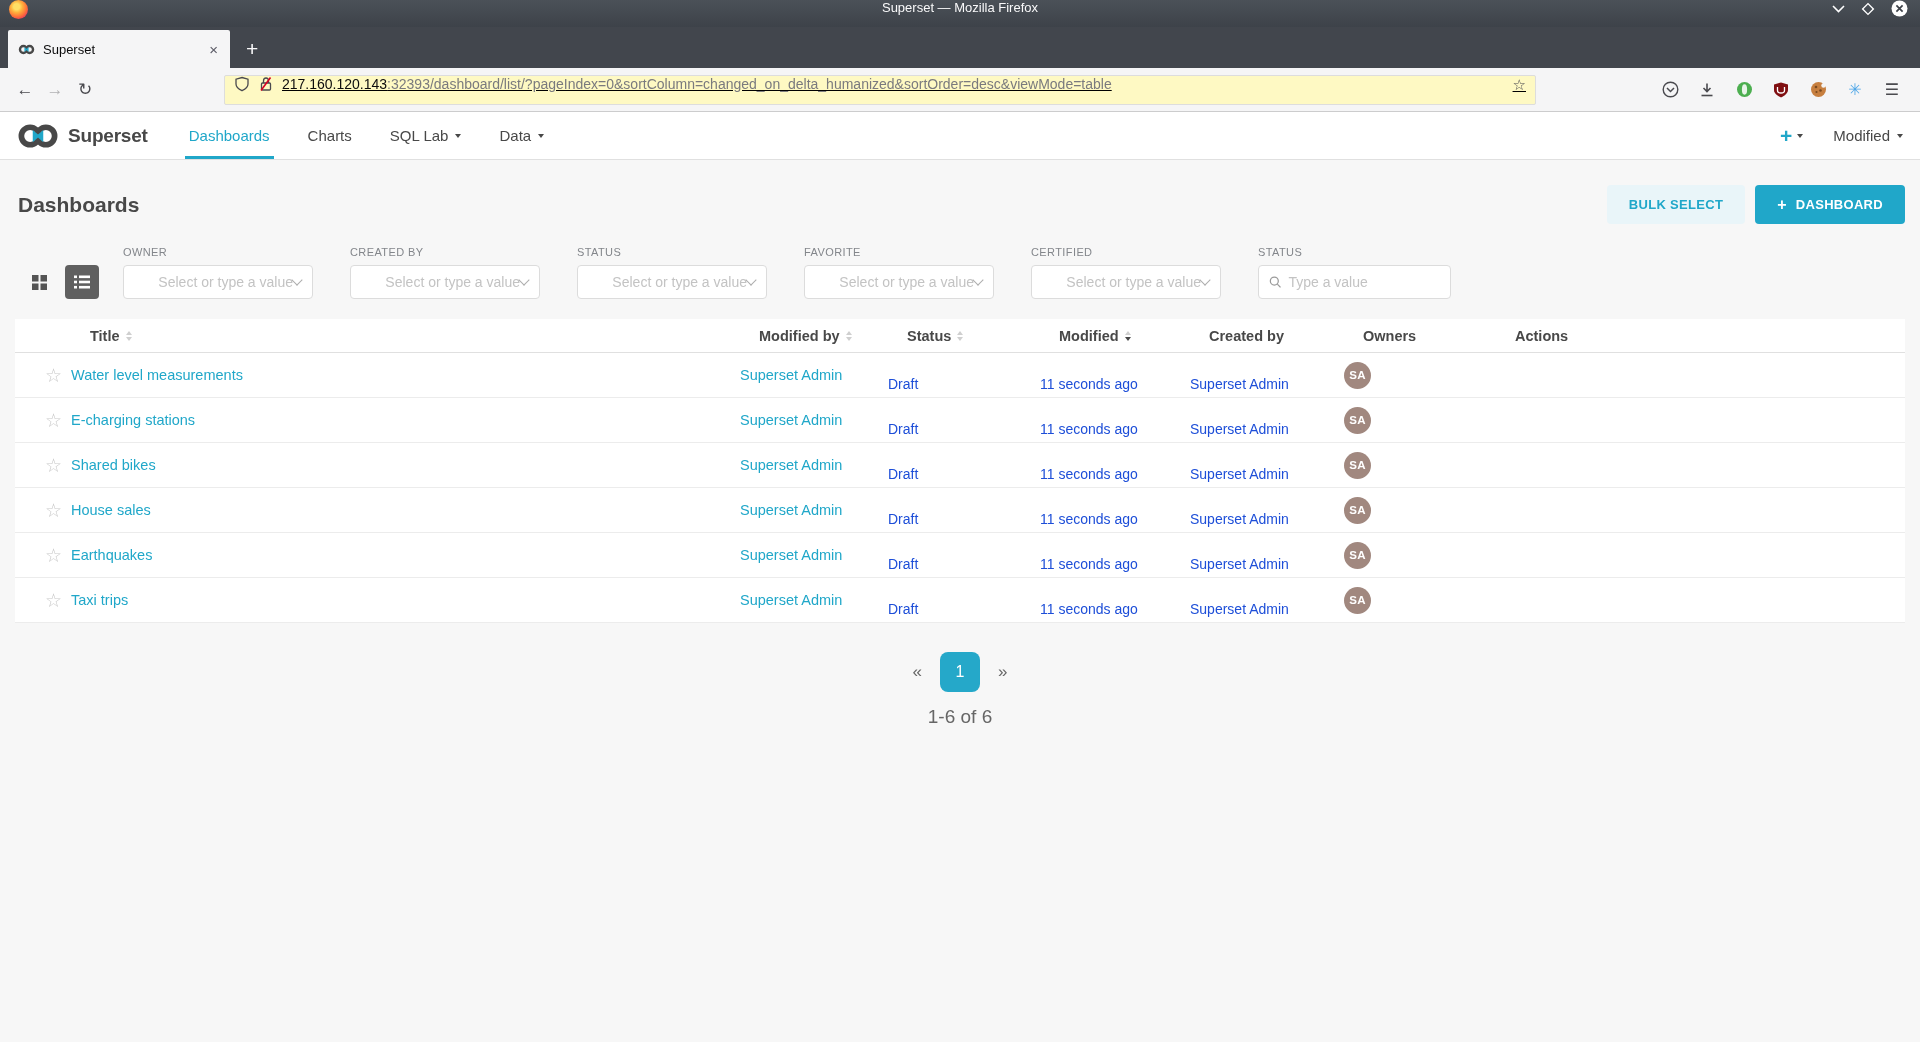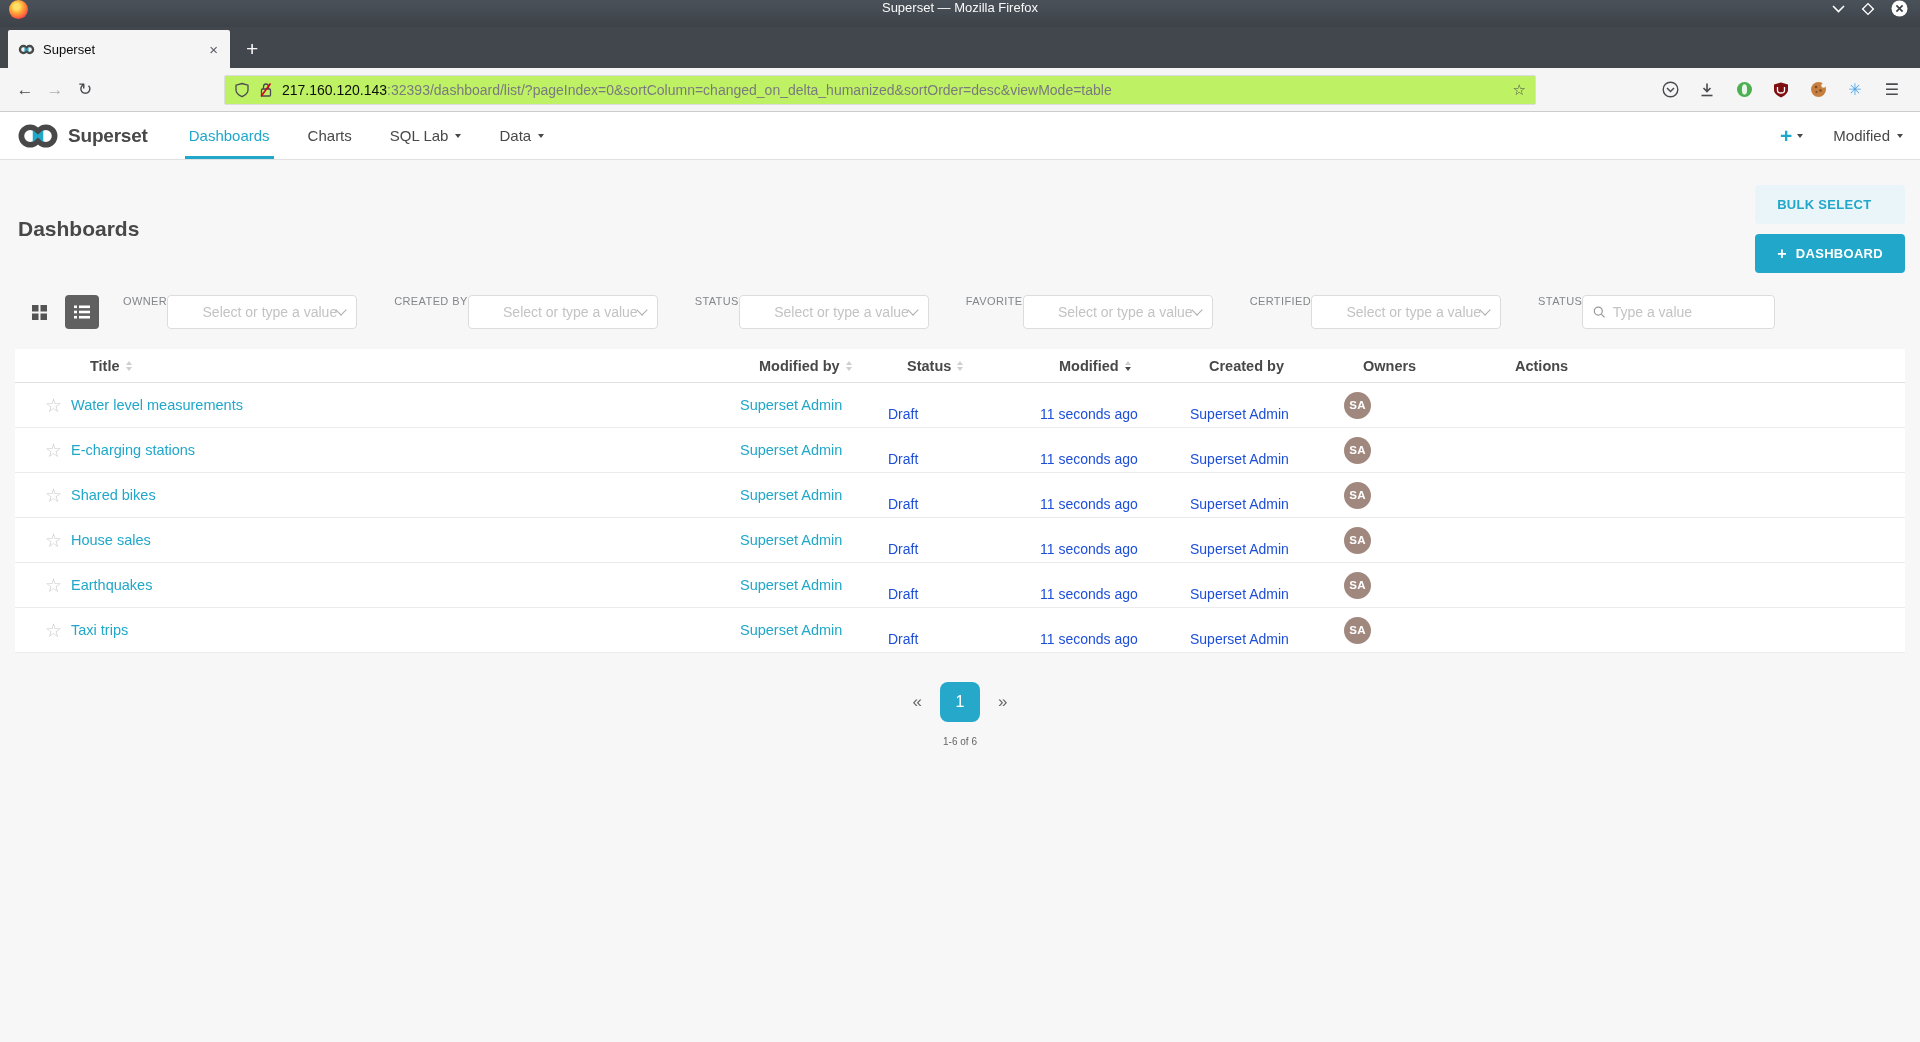--- a/index.html
+++ b/index.html
@@ -16,22 +16,22 @@
 
   .tabbar { height:41px; background:#42464d; display:flex; align-items:flex-end; }
   .tab { width:222px; height:38px; background:#f5f5f6; margin-left:8px; display:flex; align-items:center;
     padding:0 10px; gap:8px; font-size:13px; color:#0c0c0d; border-radius:2px 2px 0 0; }
   .tab-close { margin-left:auto; color:#5b5b66; font-size:15px; cursor:default; padding:0 2px; }
   .newtab-btn { color:#f9f9fa; font-size:21px; font-weight:300; margin:0 0 7px 16px; }
 
   .toolbar { height:44px; background:#f5f5f6; border-bottom:1px solid #cccccd; display:flex; align-items:center; padding:0 10px; }
   .nav-icon { width:30px; text-align:center; font-size:17px; color:#4a4a4f; }
   .nav-icon.disabled { color:#b1b1b3; }
-  .urlbar { margin-left:124px; width:1312px; height:30px; background:#bef264; border:1px solid #ddd; border-radius:2px;
-    display:flex; align-items:center; padding:0 9px; gap:8px; }
+  .urlbar { margin-left:124px; width:1312px; height:30px; background:#fef9c3; border:1px solid #ddd; border-radius:2px;
+    display:flex; padding:0 9px; gap:8px;text-decoration:underline; }
   .url-text { font-size:14px; color:#0c0c0d; white-space:nowrap; overflow:hidden; flex:1; }
   .url-text .rest { color:#7a7a7e; }
   .url-star { font-size:15px; color:#4a4a4f; }
   .toolbar-icons { margin-left:auto; display:flex; align-items:center; gap:9px; margin-right:4px; }
   .tb-ic { width:28px; height:28px; display:flex; align-items:center; justify-content:center; font-size:15px; color:#4a4a4f; }
 
   
   .s-nav { height:48px; background:#fff; border-bottom:1px solid #e0e0e0; display:flex; align-items:stretch; padding:0 17px; }
   .brand { display:flex; align-items:center; gap:9px; margin-right:22px; }
   .brand-name { font-size:19px; font-weight:700; color:#484848; letter-spacing:-0.2px; }
@@ -41,33 +41,33 @@
   .caret-down { width:0; height:0; border-left:4px solid transparent; border-right:4px solid transparent; border-top:5px solid #484848; }
   .nav-right { margin-left:auto; display:flex; align-items:center; gap:30px; }
   .plus-link { display:flex; align-items:center; gap:5px; color:#20a7c9; font-size:21px; font-weight:700; }
   .plus-link .caret-down { border-top-color:#484848; }
   .settings-link { display:flex; align-items:center; gap:7px; font-size:15px; color:#484848; }
 
   
   .content { padding:0 15px; }
   .page-header { display:flex; align-items:center; padding:25px 0 16px 3px; }
   .page-title { font-size:21px; font-weight:600; color:#484848; }
-  .header-actions { margin-left:auto; display:flex; gap:10px;flex-direction:column; }
+  .header-actions { margin-left:auto; display:flex; gap:10px; }
   .btn { height:39px; border-radius:4px; font-size:13px; font-weight:700; letter-spacing:0.3px;
     display:flex; align-items:center; padding:0 22px; border:none; font-family:inherit; cursor:pointer; }
   .btn-secondary { background:#e9f5f9; color:#20a7c9; }
   .btn-primary { background:#20a7c9; color:#fff; gap:9px; }
   .btn-primary .plus { font-size:16px; font-weight:700; }
 
   
   .filterbar { display:flex; align-items:flex-end; padding:6px 0 20px 7px; }
   .view-toggles { display:flex; align-items:center; gap:9px; margin-right:24px; margin-bottom:0; }
   .vt { width:34px; height:34px; display:flex; align-items:center; justify-content:center; border-radius:4px; }
   .vt.active { background:#606060; }
-  .filter-group { display:flex; flex-direction:row; margin-right:37px; }
+  .filter-group { display:flex; flex-direction:column; margin-right:37px; }
   .filter-label { font-size:11px; color:#83868b; letter-spacing:0.4px; margin-bottom:7px; }
   .select-box { width:190px; height:34px; background:#fff; border:1px solid #dcdcdc; border-radius:4px;
     display:flex; align-items:center; justify-content:flex-end; padding:0 11px; }
   .select-placeholder { font-size:14px; color:#c3c3c3; }
   .chev { width:8px; height:8px; border-right:1.5px solid #adadad; border-bottom:1.5px solid #adadad;
     transform:rotate(45deg); margin-top:-4px; }
   .search-box { width:193px; height:34px; background:#fff; border:1px solid #dcdcdc; border-radius:4px;
     display:flex; align-items:center; padding:0 10px; gap:7px; }
   .search-box input { border:none; outline:none; width:100%; font-size:14px; font-family:inherit; color:#484848; background:transparent; }
   .search-box input::placeholder { color:#c3c3c3; }
@@ -87,21 +87,21 @@
   .row-link { color:#20a7c9; font-size:14.5px; text-decoration:none; cursor:pointer; }
   .cell-text { font-size:14px; color:#1d4ed8;margin-top:17px; }
   .avatar { width:27px; height:27px; border-radius:50%; background:#a1887f; color:#fff; font-size:11.5px; font-weight:600;
     display:flex; align-items:center; justify-content:center; letter-spacing:0.3px; }
 
   
   .pagination { margin-top:29px; display:flex; justify-content:center; align-items:center; gap:12px; }
   .pg-arrow { color:#666; font-size:17px; padding:0 6px; cursor:pointer; }
   .pg-active { width:40px; height:40px; background:#25a8c9; border-radius:8px; color:#fff; font-size:16px;
     display:flex; align-items:center; justify-content:center; }
-  .pg-summary { text-align:center; color:#666; font-size:10px; margin-top:14px; }
+  .pg-summary { text-align:center; color:#666; font-size:19px; margin-top:14px; }
 </style>
 </head>
 <body>
 
 <div class="titlebar">
   <div class="ff-logo"></div>
   <div class="titlebar-title">Superset — Mozilla Firefox</div>
   <div class="win-controls">
     <span class="win-btn">
       <svg width="13" height="8" viewBox="0 0 13 8">

